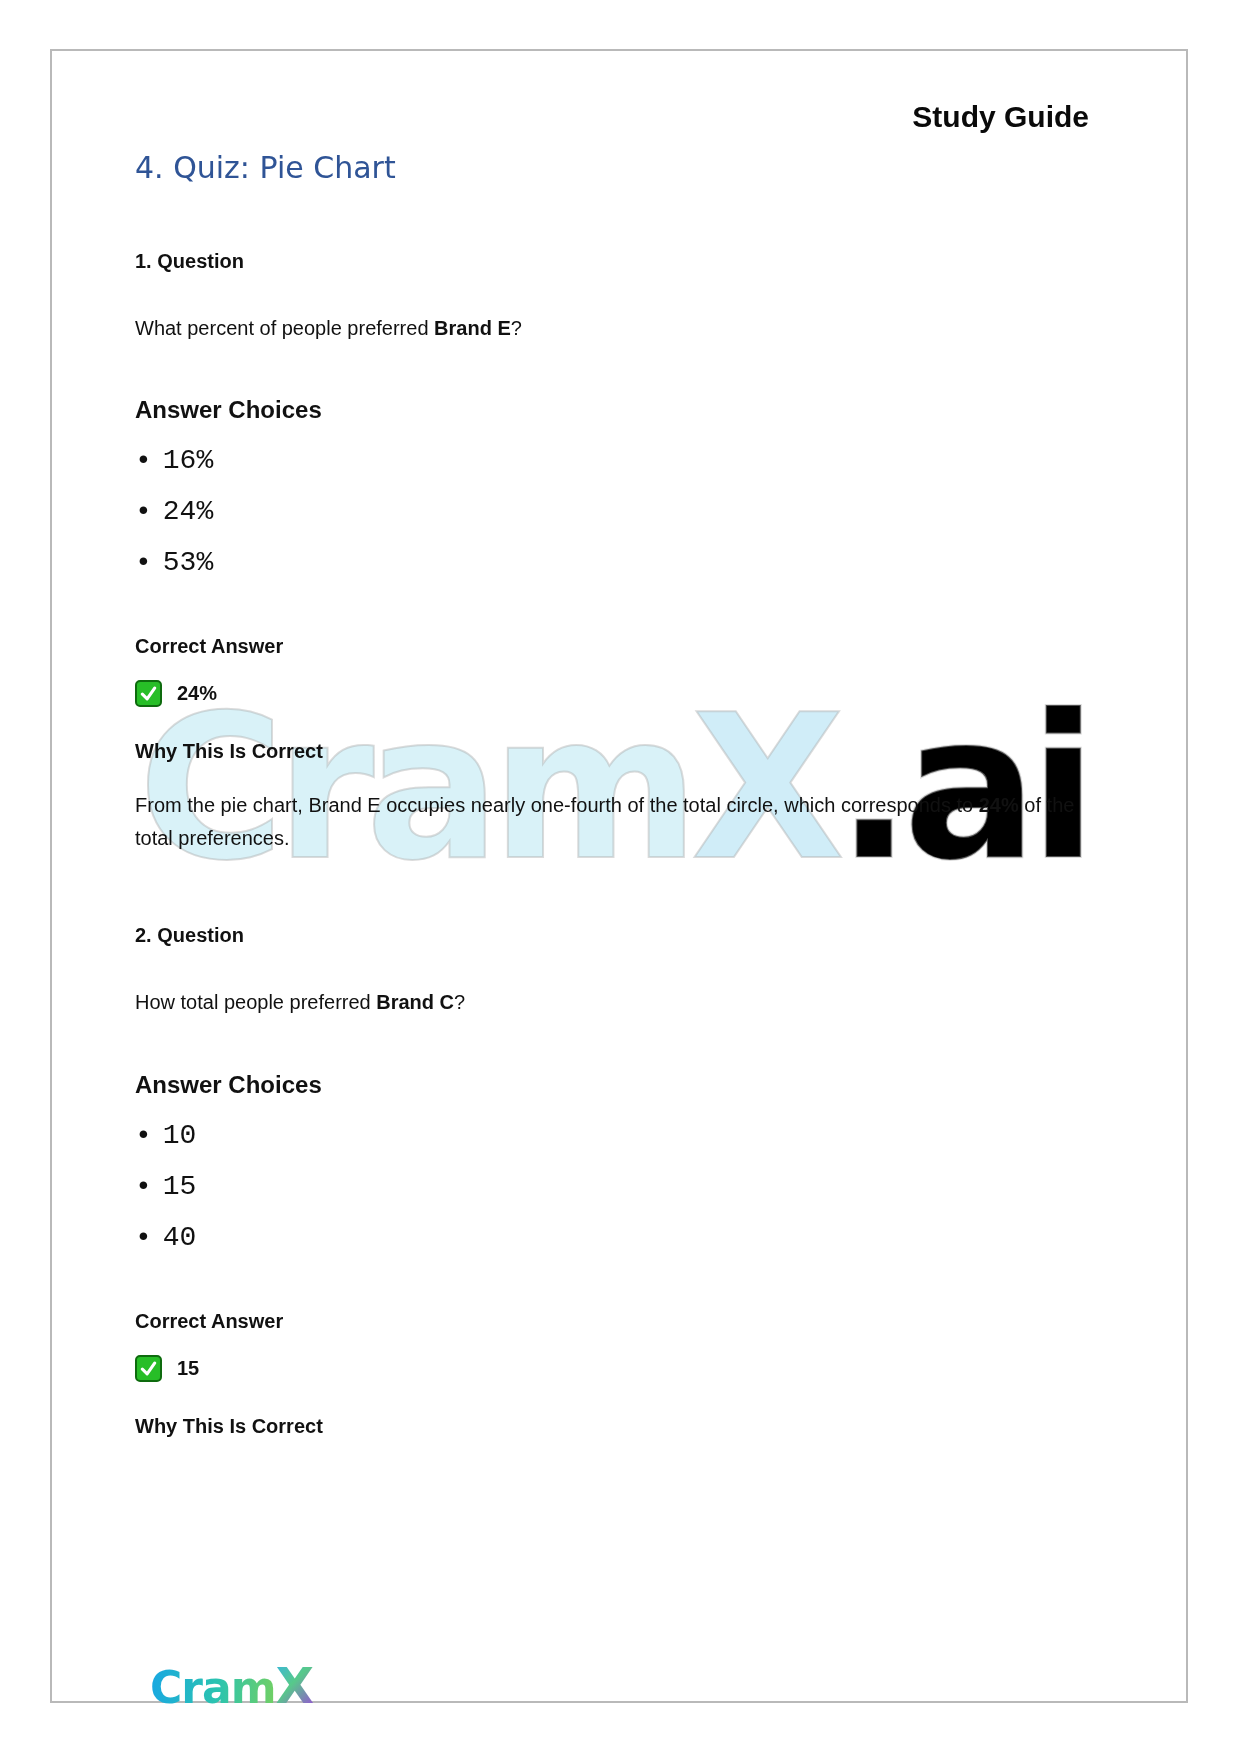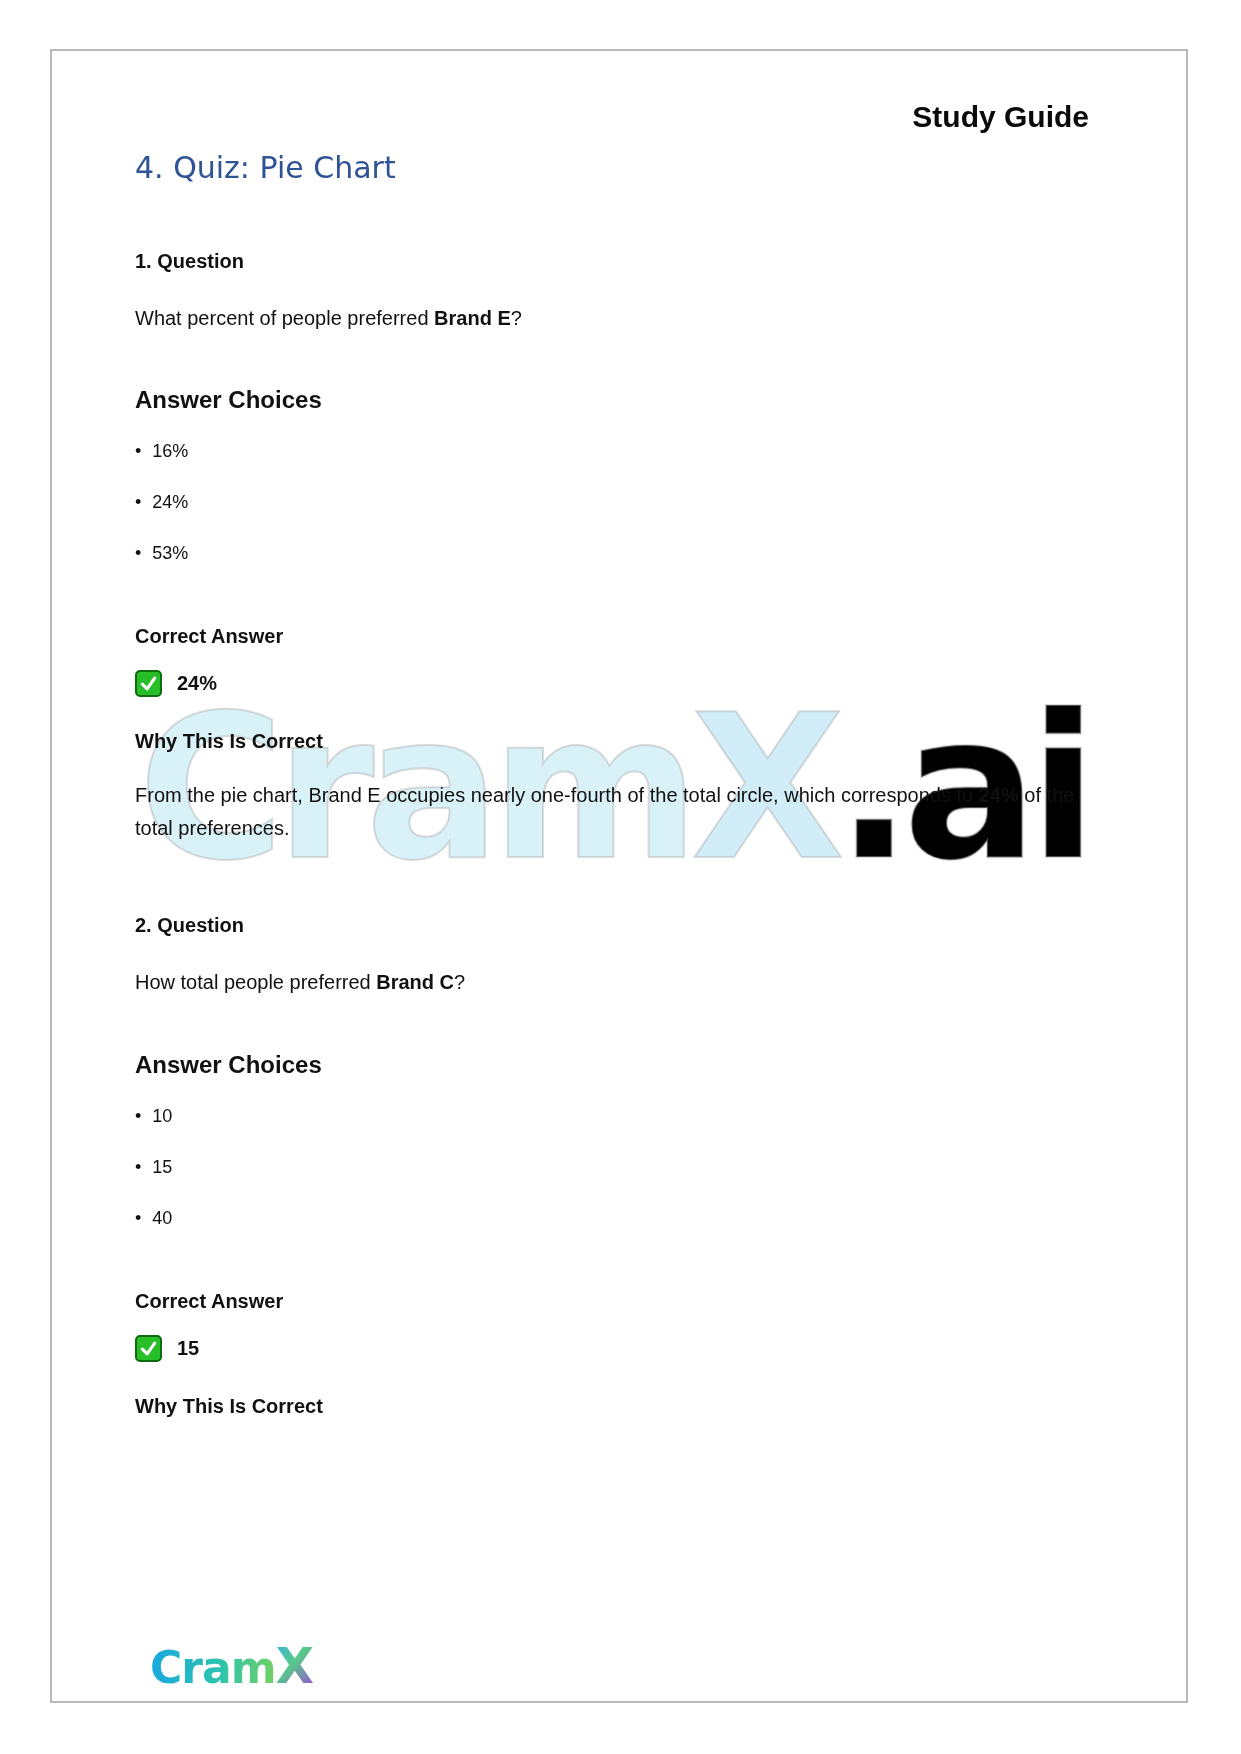--- a/index.html
+++ b/index.html
@@ -35,25 +35,25 @@
   .hdr-title{
     margin:40px 0 0 0;text-align:right;
     font-size:30px;line-height:32px;font-weight:bold;color:#0a0a0a;
   }
   .quiz-title{
     margin:18px 0 0 0;font-family:"DejaVu Sans",sans-serif;
     font-size:30px;line-height:34px;font-weight:normal;color:var(--accent-blue);
   }
   .q-label{margin:64px 0 0 0;font-size:20px;line-height:24px;font-weight:bold;}
   .q-label.q2{margin-top:68px;}
-  .q-text{margin:32px 0 0 0;font-size:20px;line-height:26px;}
+  .q-text{margin:42px 0 0 0;font-size:20px;line-height:26px;}
   .q-text b{font-weight:bold;}
   .ac-label{margin:57px 0 0 0;font-size:24px;line-height:24px;font-weight:bold;}
   .ac-label.ac2{margin-top:58px;}
-  .choice{margin:27px 0 0 0;font-size:18px;line-height:24px;}
+  .choice{margin:27px 0 0 0;font-size:28px;line-height:24px;font-family:Liberation Mono, monospace;}
   .choice::before{content:"•";margin-right:11px;}
   .ca-label{margin:59px 0 0 0;font-size:20px;line-height:24px;font-weight:bold;}
   .answer-row{margin:20px 0 0 0;height:30px;display:flex;align-items:center;gap:15px;}
   .checkbox{
     width:27px;height:27px;box-sizing:border-box;border-radius:5px;
     background:var(--check-green);border:2px solid #0e6b0e;
     display:flex;align-items:center;justify-content:center;flex:0 0 auto;
   }
   .checkbox svg{display:block;}
   .answer-value{font-size:20px;font-weight:bold;line-height:30px;}

